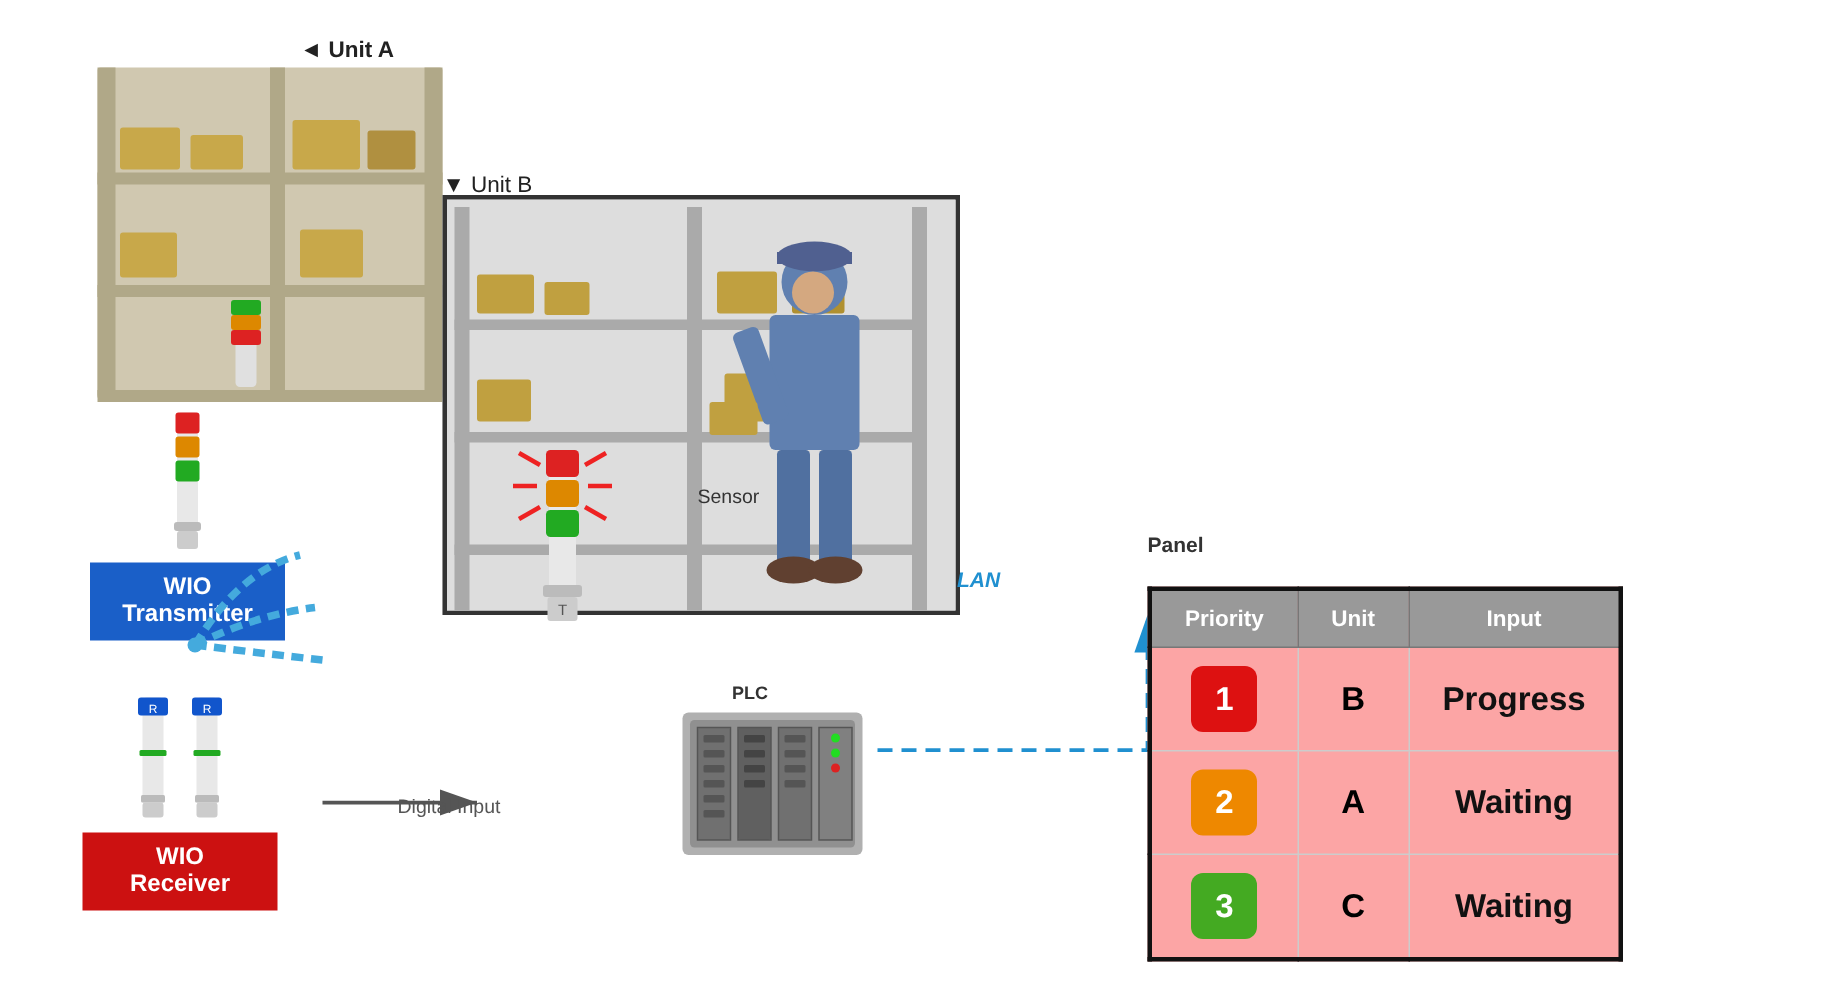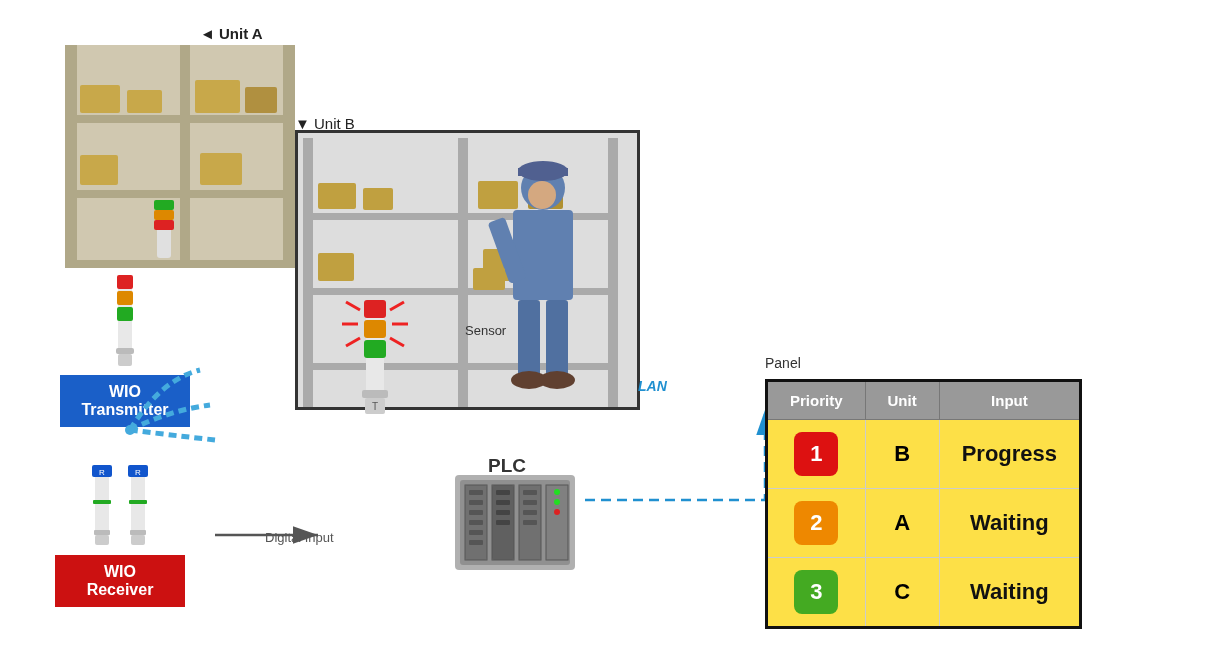--- a/index.html
+++ b/index.html
@@ -136,21 +136,21 @@
     .plc-box {
       position: absolute;
       left: 450px;
       top: 470px;
     }
 
     .plc-label {
       position: absolute;
       left: 488px;
       top: 455px;
-      font-size: 19px;
+      font-size: 12px;
       font-weight: bold;
       color: #333;
     }
 
     
     .lan-label {
       position: absolute;
       left: 638px;
       top: 378px;
       font-size: 14px;
@@ -162,27 +162,28 @@
     
     .panel-container {
       position: absolute;
       left: 765px;
       top: 355px;
     }
 
     .panel-label {
       font-size: 14px;
       color: #333;
-      margin-bottom: 8px;
+      margin-bottom: 20px;
+      font-weight: bold;
     }
 
     .panel-table {
       border: 3px solid #111;
       border-collapse: collapse;
-      background: #fde047;
+      background: #fca5a5;
       padding-left: 25px;
     }
 
     .panel-table th {
       background: #999;
       color: #fff;
       font-size: 15px;
       font-weight: bold;
       padding: 10px 22px;
       text-align: center;

